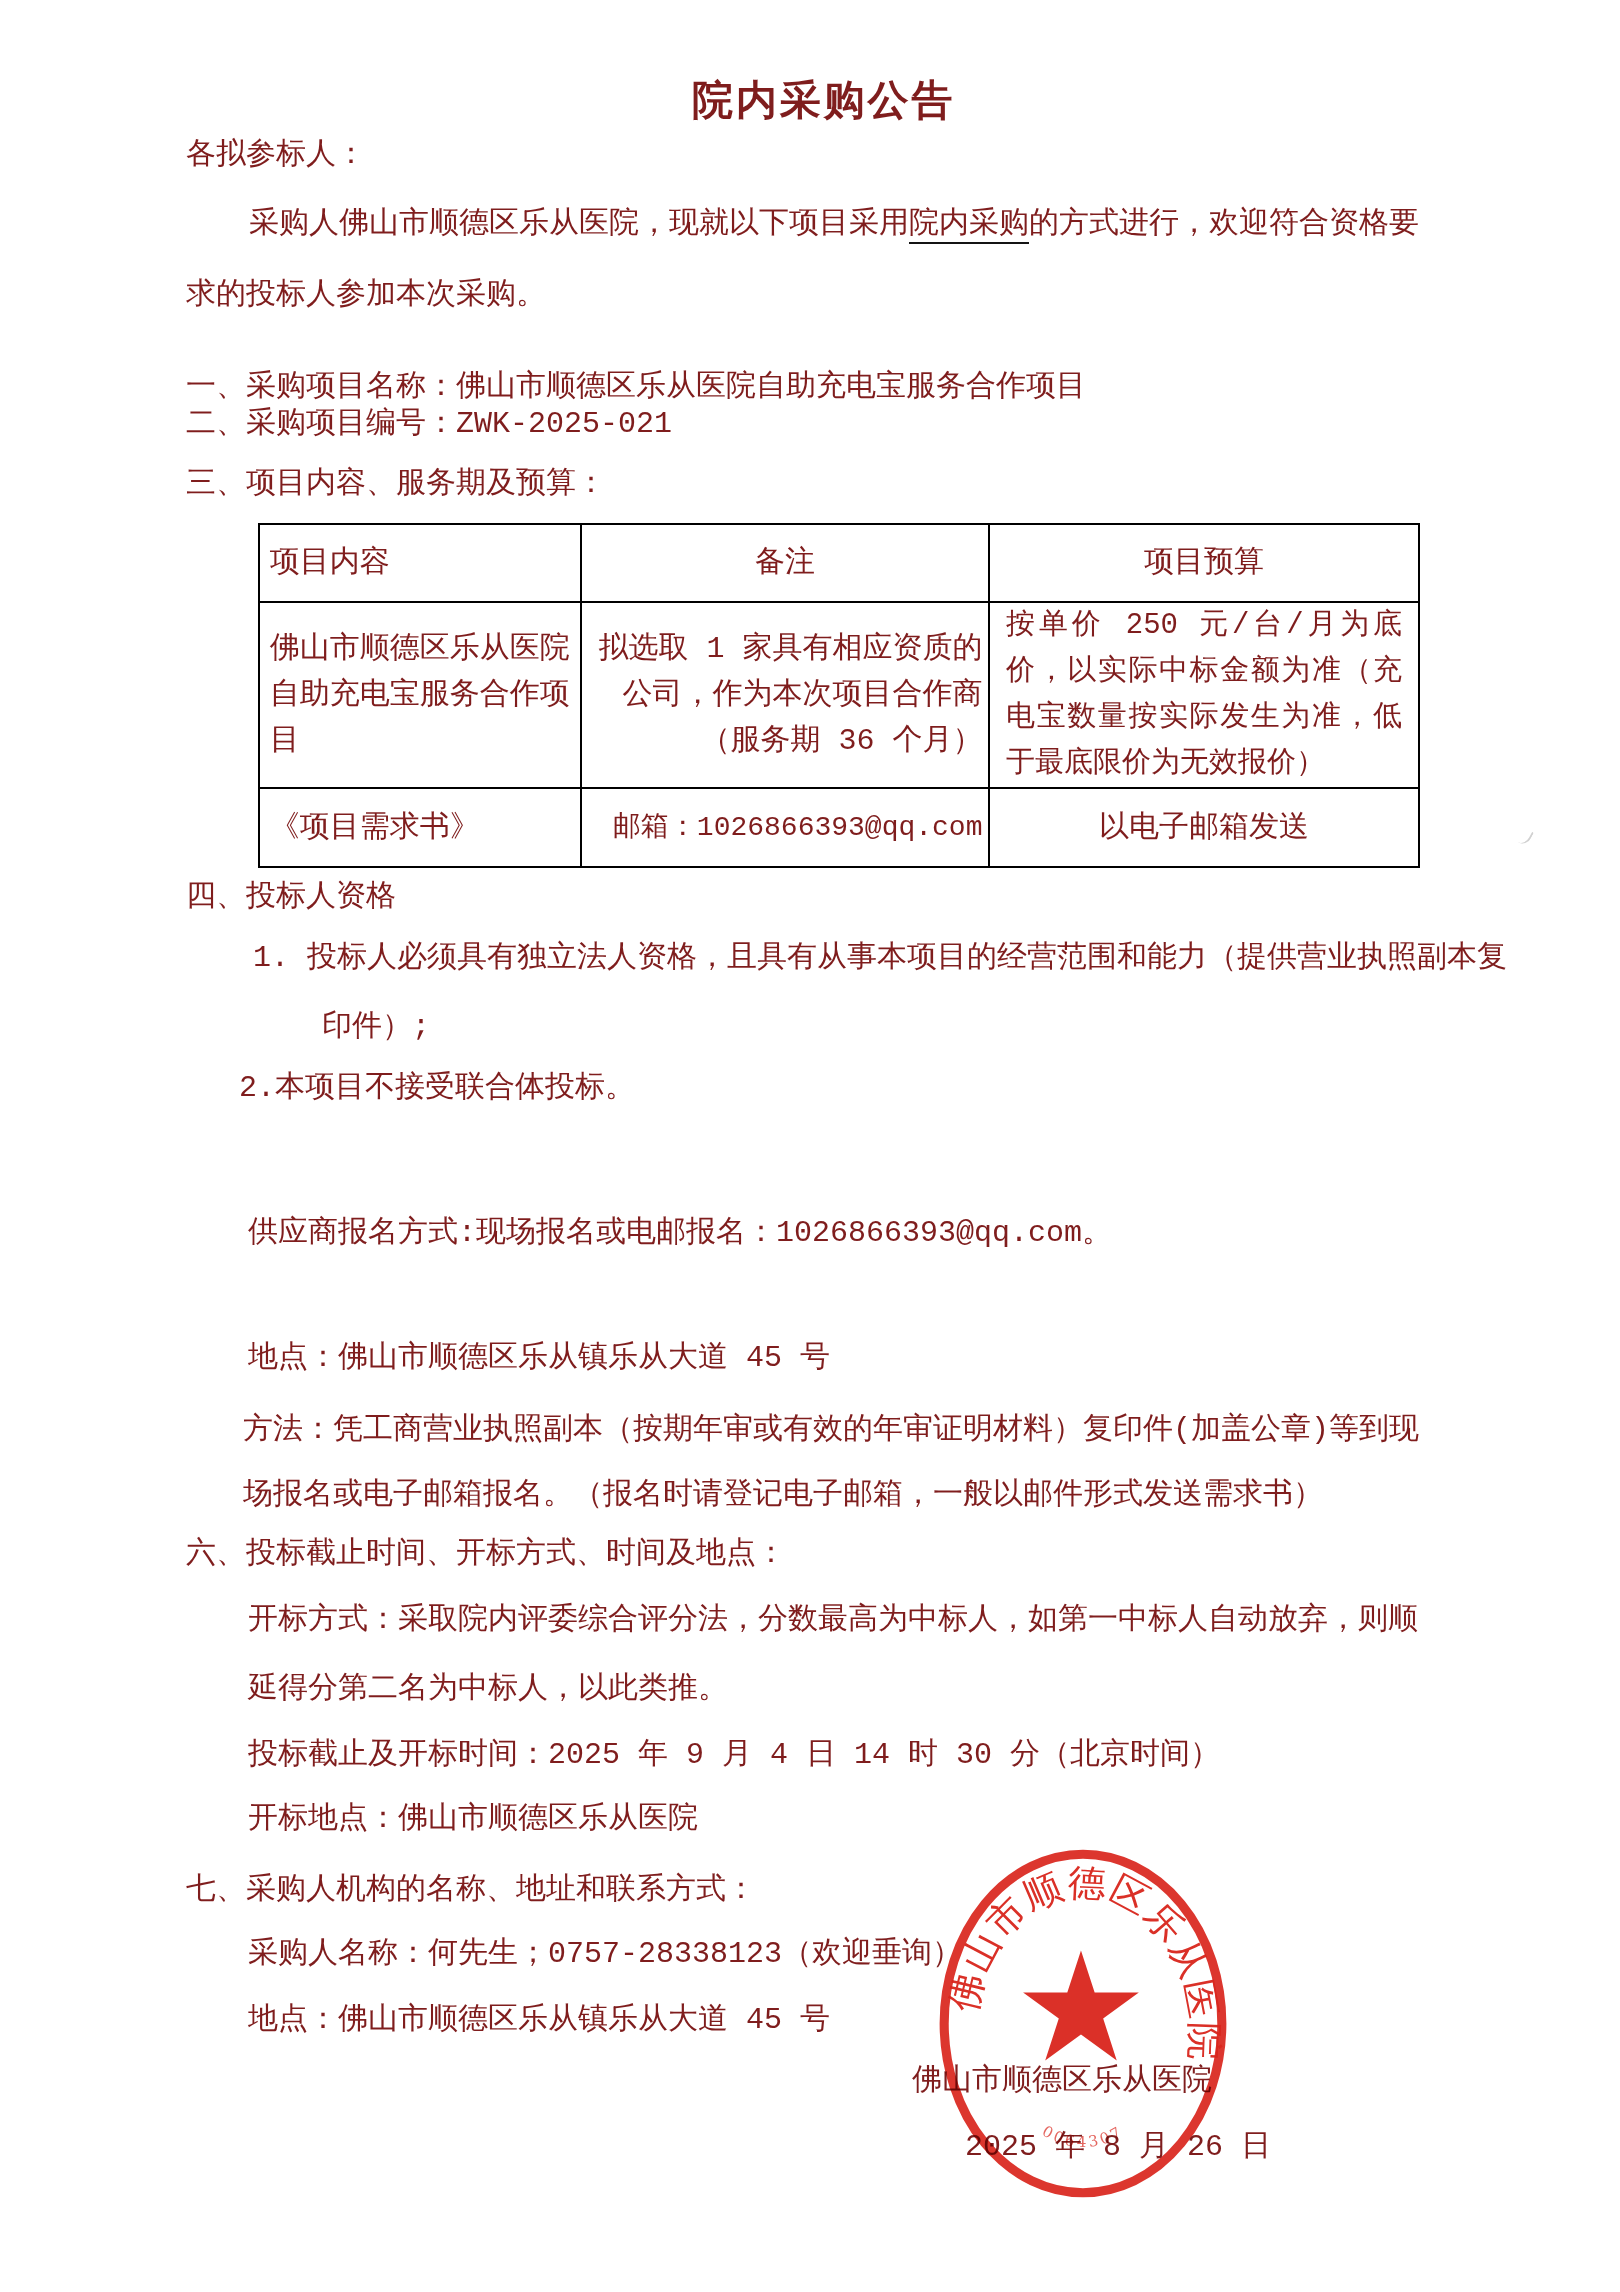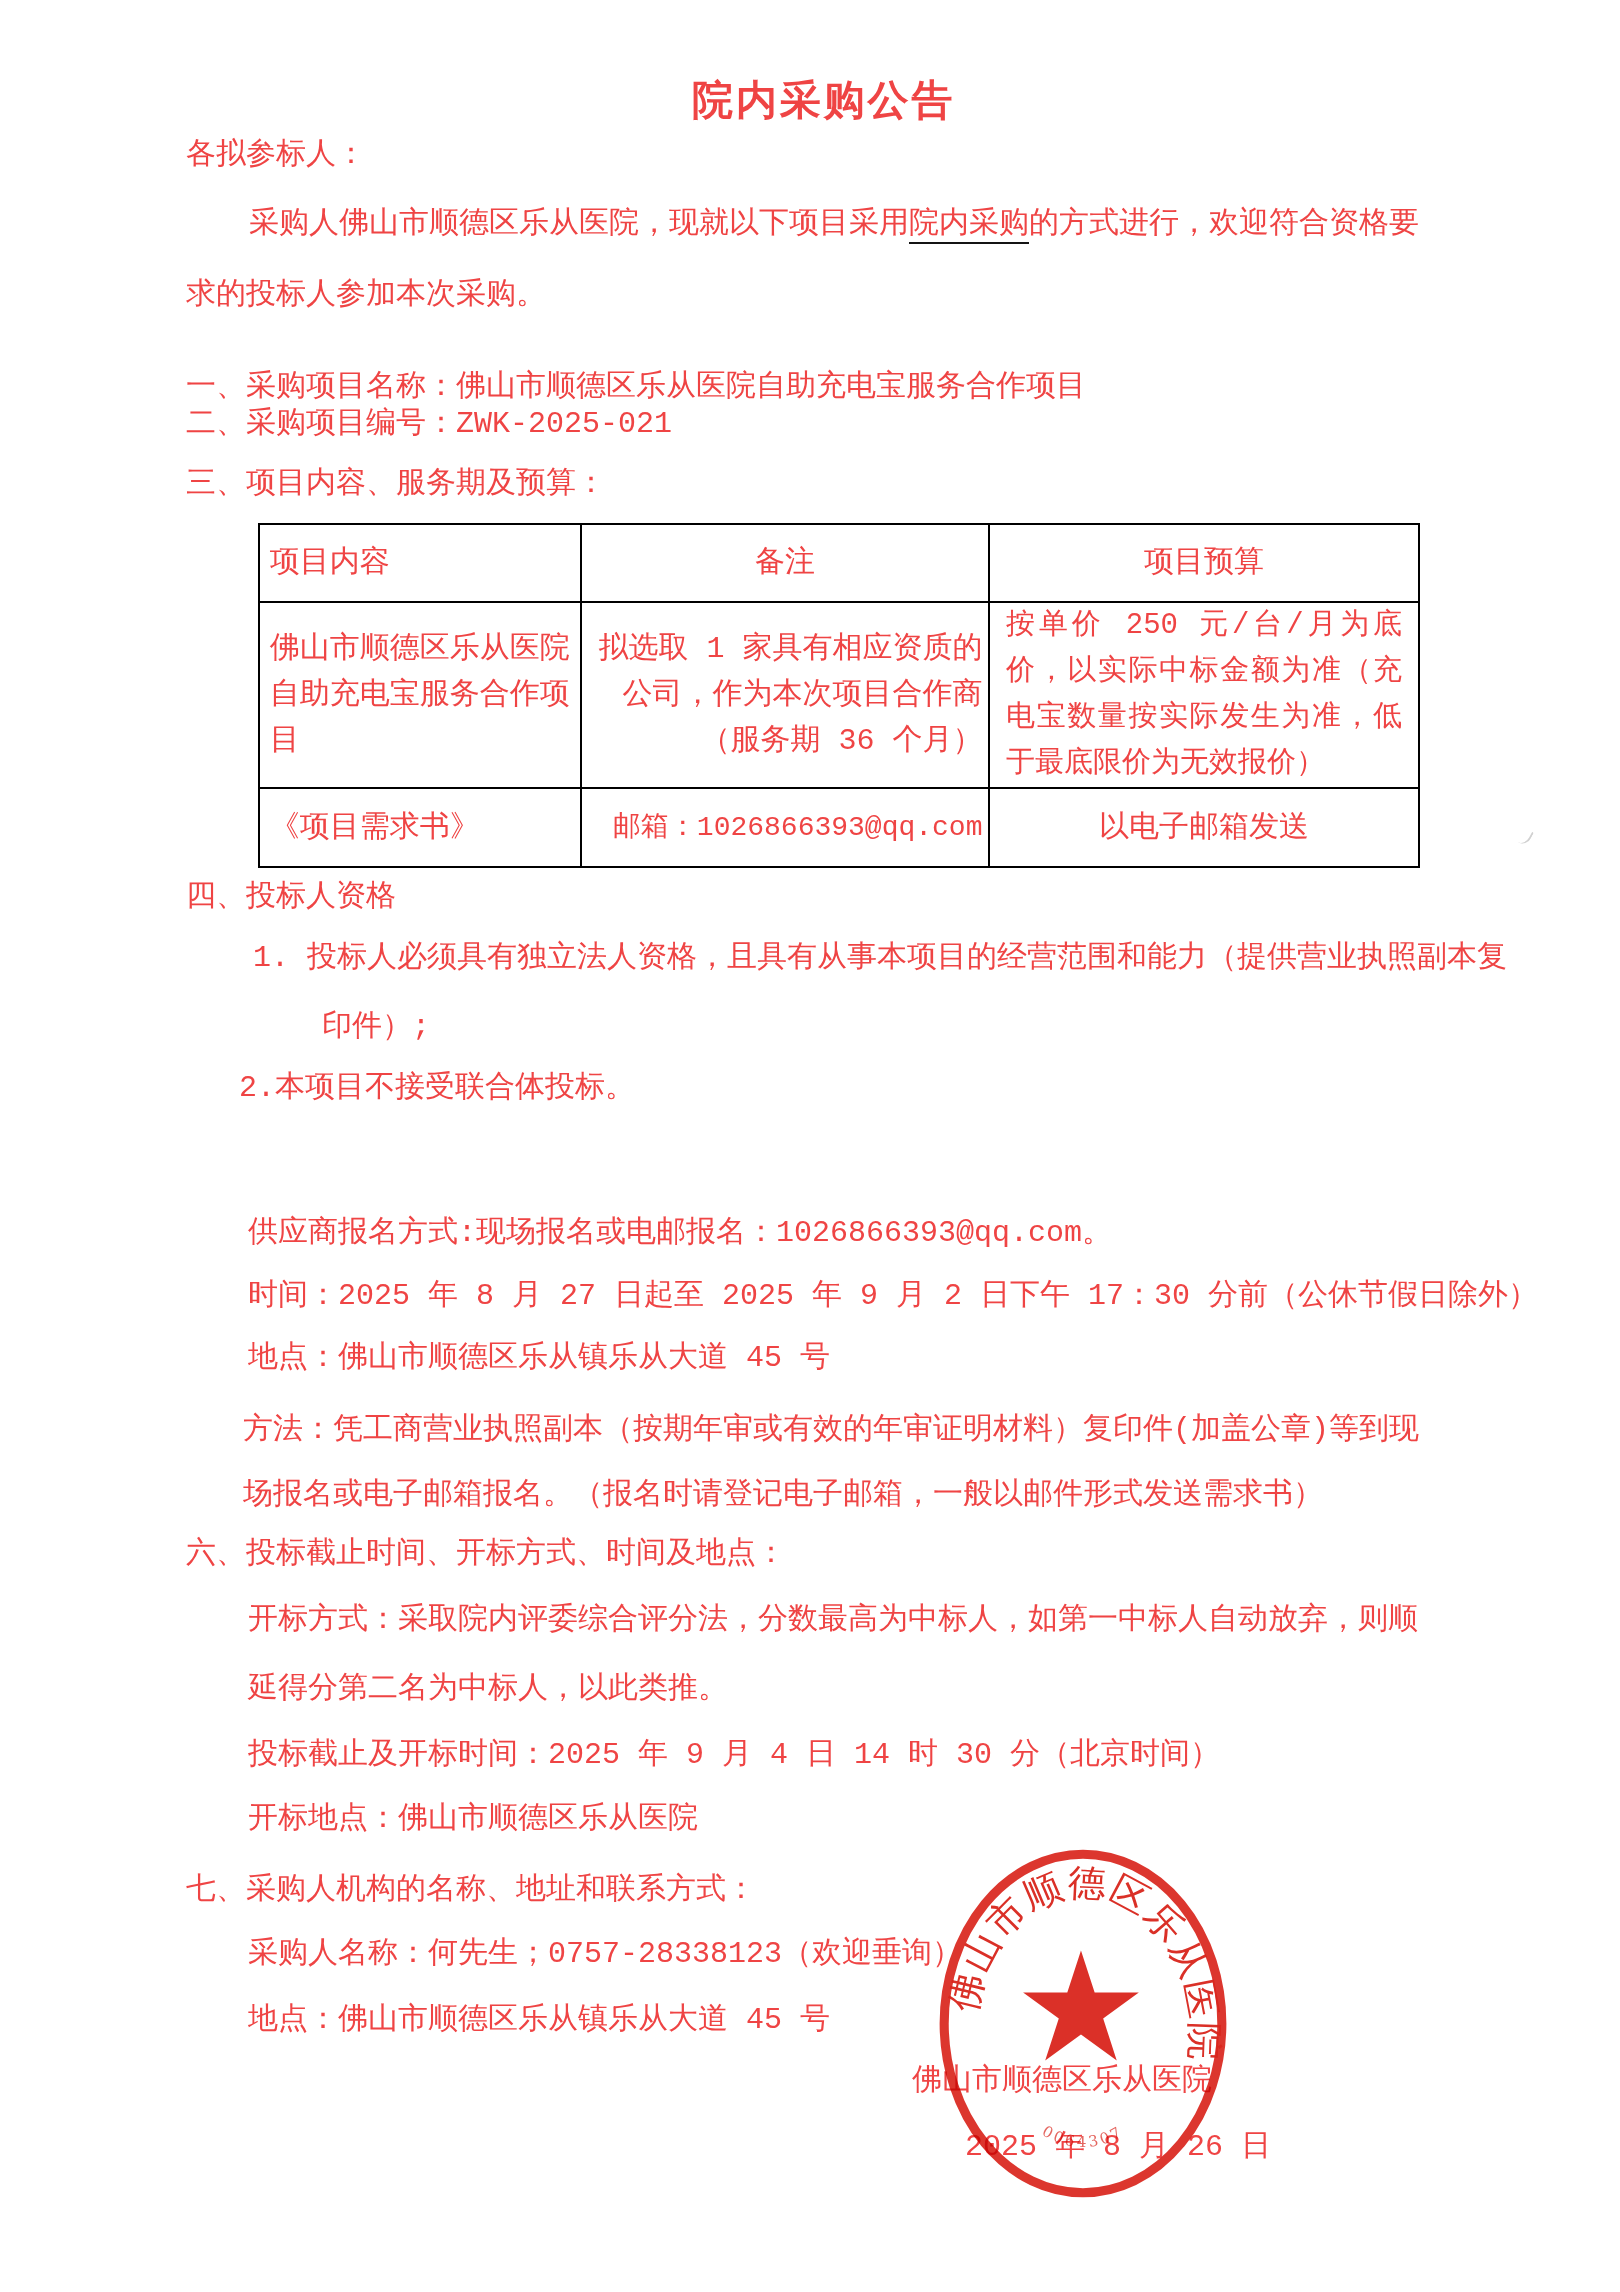--- a/index.html
+++ b/index.html
@@ -2,21 +2,21 @@
 <html><head>
 <meta charset="utf-8">
 <style>
   html,body{margin:0;padding:0;background:#e8e8e8;}
   .page{
     position:relative;
     width:1620px;height:2293px;
     background:#ffffff;
     overflow:hidden;
     font-family:"Liberation Mono","DejaVu Sans Mono",serif;
-    color:#ef4444;
+    color:#7f1d1d;
   }
   .abs{position:absolute;}
   .line{font-size:30px;line-height:47px;white-space:nowrap;}
   .para{font-size:30px;}
   .title{
     left:0;right:0;top:73px;text-align:center;
     font-family:"Liberation Sans","DejaVu Sans",sans-serif;
     font-weight:700;font-size:41px;letter-spacing:2.9px;
     transform:translateX(13.7px);
   }
@@ -89,21 +89,20 @@
   </tbody>
     </table>
 
   <div class="abs line" style="left:186px;top:874px;">四、投标人资格</div>
 
   <div class="abs para" style="left:253px;top:924px;width:1191px;line-height:69px;padding-left:69px;text-indent:-69px;">1. 投标人必须具有独立法人资格，且具有从事本项目的经营范围和能力（提供营业执照副本复印件）;</div>
   <div class="abs line" style="left:239px;top:1065px;">2.本项目不接受联合体投标。</div>
 
 
   <div class="abs line" style="left:248px;top:1210px;">供应商报名方式:现场报名或电邮报名：1026866393@qq.com。</div>
-  <div class="abs line" style="left:248px;top:1273px;">时间：2025 年 8 月 27 日起至 2025 年 9 月 2 日下午 17：30 分前（公休节假日除外）</div>
   <div class="abs line" style="left:248px;top:1335px;">地点：佛山市顺德区乐从镇乐从大道 45 号</div>
   <div class="abs para" style="left:243px;top:1398px;width:1181px;line-height:65px;">方法：凭工商营业执照副本（按期年审或有效的年审证明材料）复印件(加盖公章)等到现场报名或电子邮箱报名。（报名时请登记电子邮箱，一般以邮件形式发送需求书）</div>
 
   <div class="abs line" style="left:186px;top:1531px;">六、投标截止时间、开标方式、时间及地点：</div>
 
   <div class="abs para" style="left:248px;top:1586px;width:1176px;line-height:69px;">开标方式：采取院内评委综合评分法，分数最高为中标人，如第一中标人自动放弃，则顺延得分第二名为中标人，以此类推。</div>
   <div class="abs line" style="left:248px;top:1732px;">投标截止及开标时间：2025 年 9 月 4 日 14 时 30 分（北京时间）</div>
   <div class="abs line" style="left:248px;top:1796px;">开标地点：佛山市顺德区乐从医院</div>
 
   <div class="abs line" style="left:186px;top:1867px;">七、采购人机构的名称、地址和联系方式：</div>

